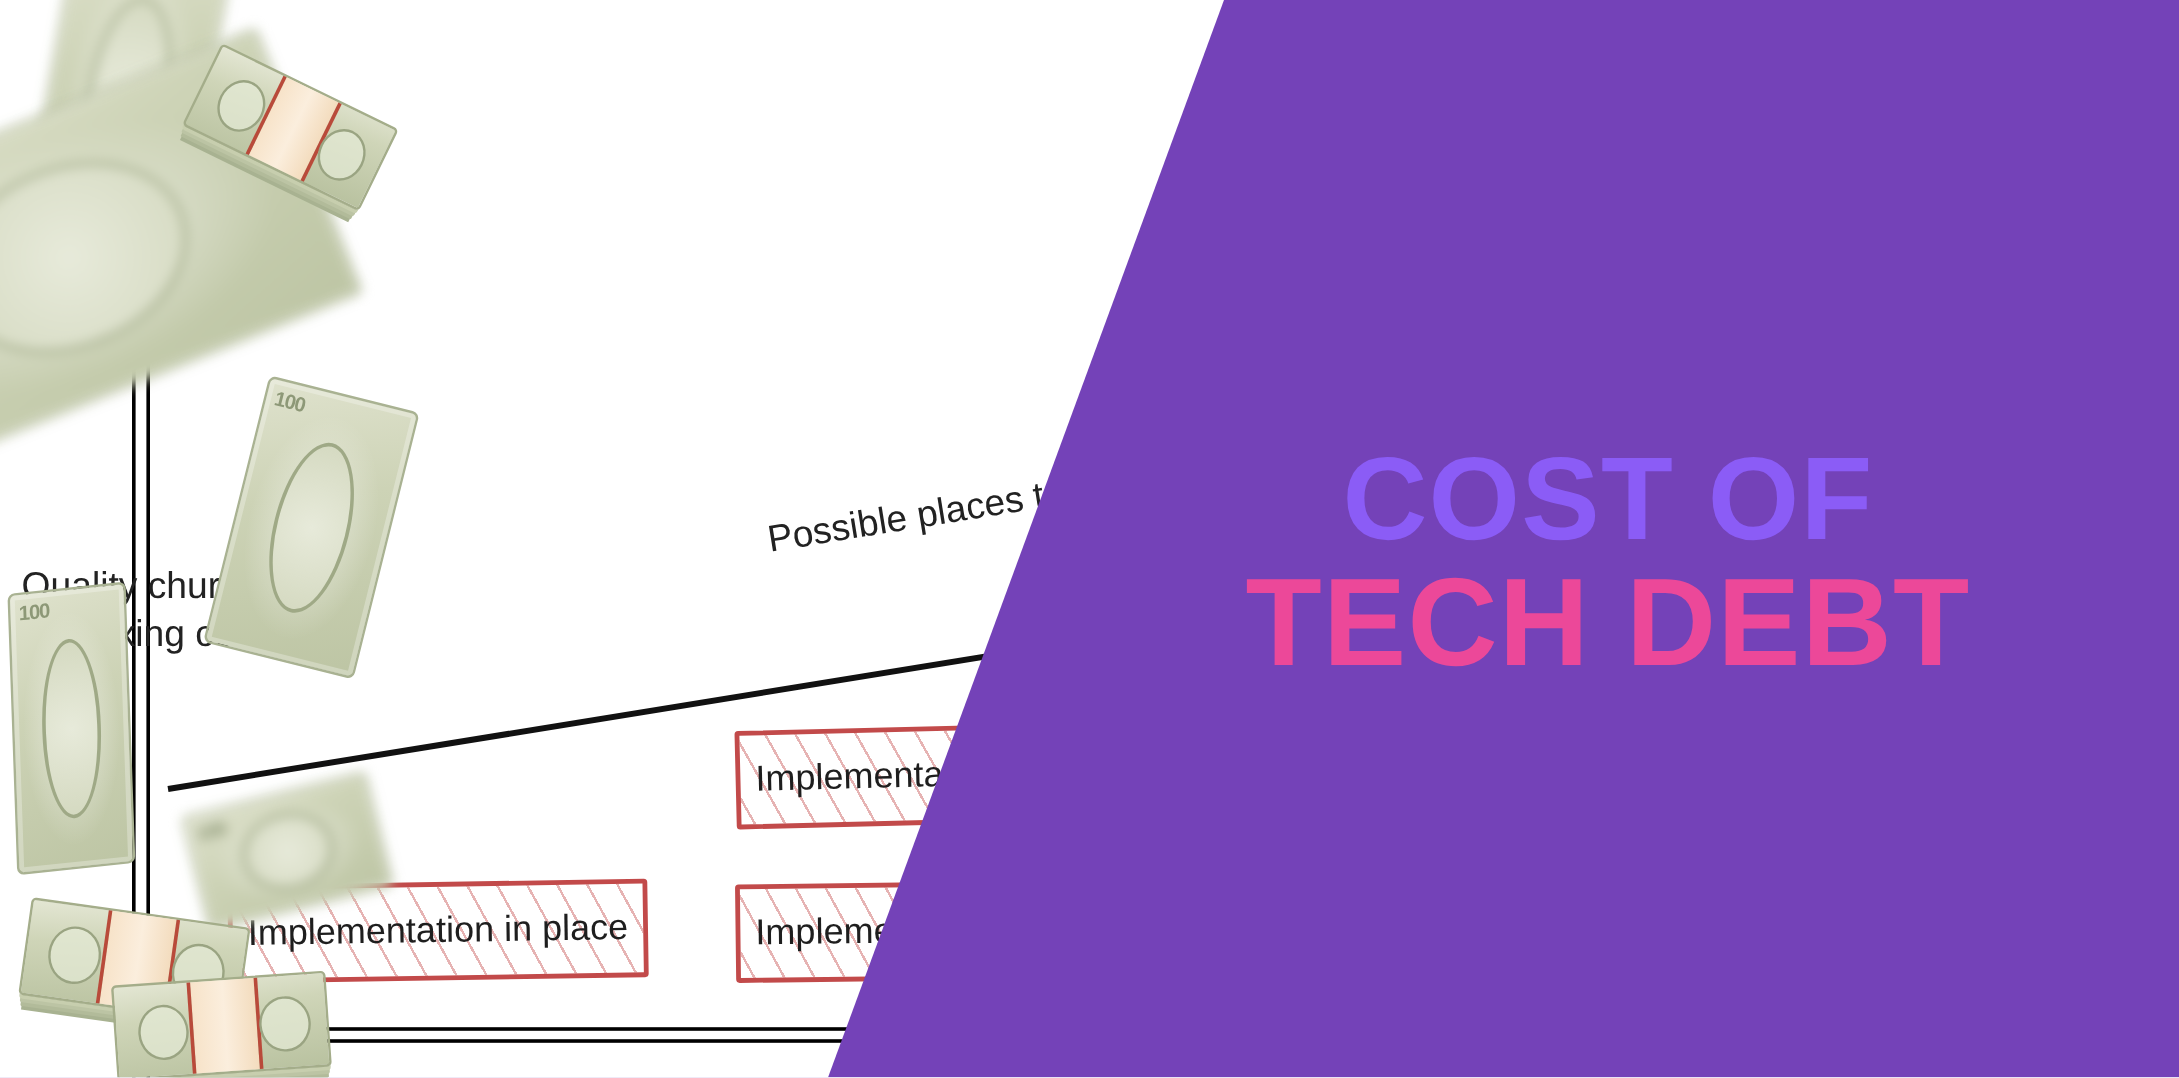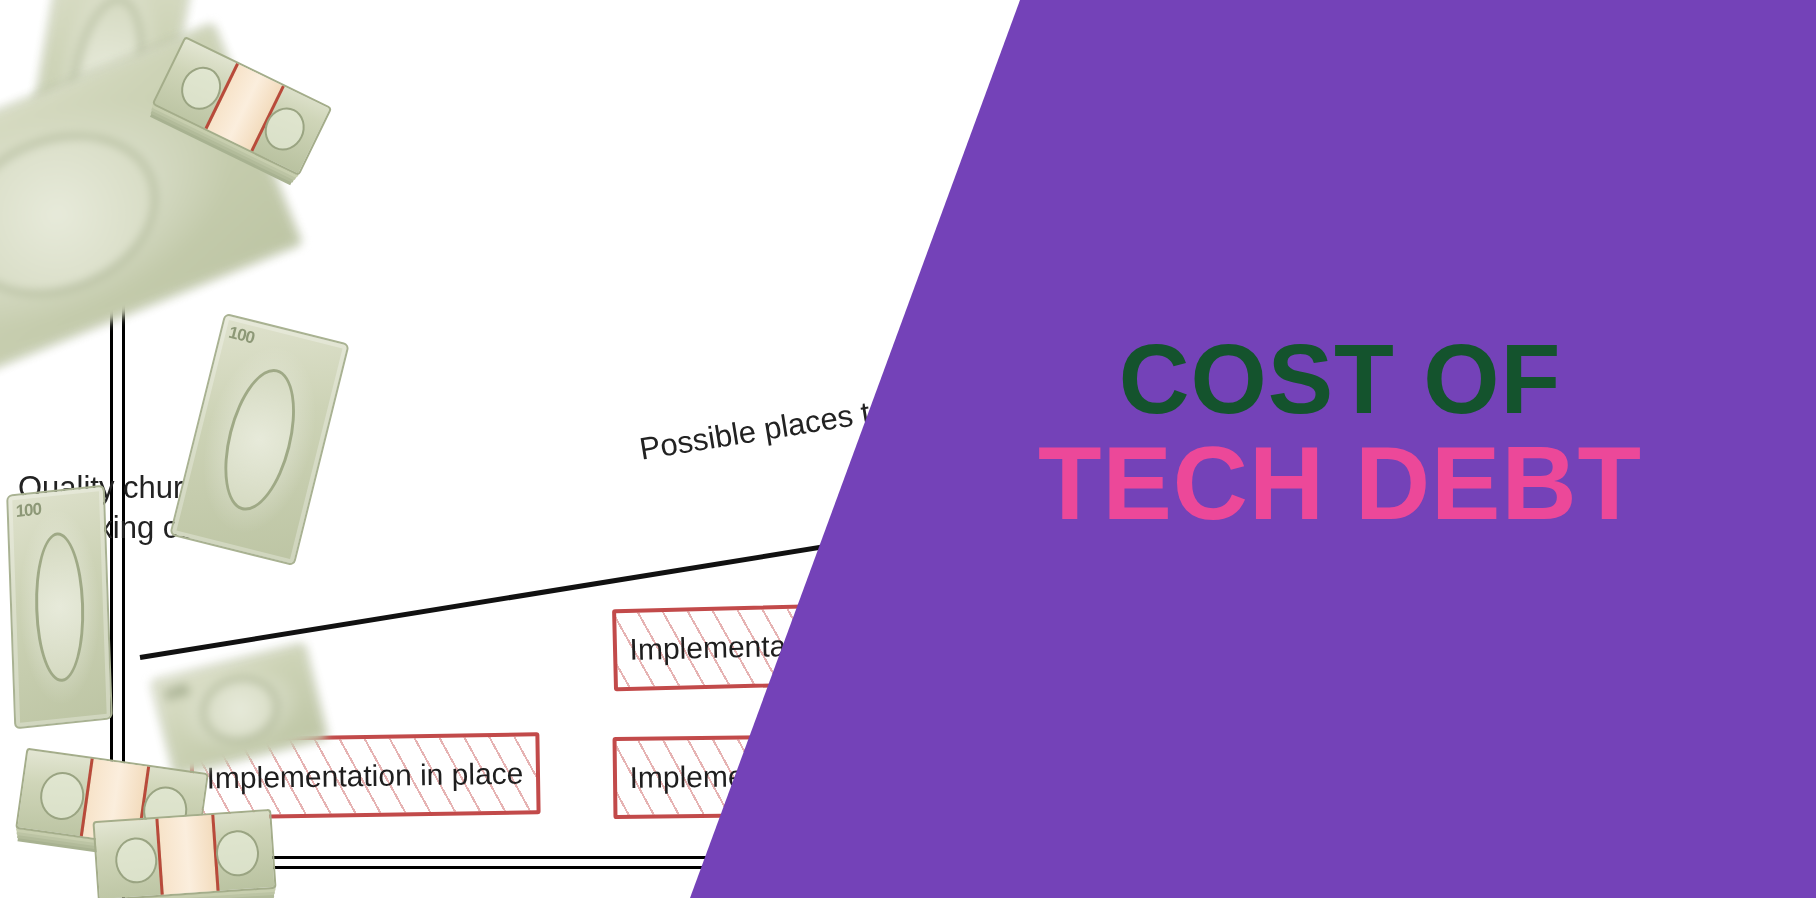--- a/index.html
+++ b/index.html
@@ -210,21 +210,21 @@
     top: 330px;
     width: 680px;
     text-align: center;
     line-height: 1.02;
   }
   .title-line {
     font-weight: bold;
     font-size: 98px;
     letter-spacing: 1px;
   }
-  .title-top { color: #14532d; }
+  .title-top { color: #8b5cf6; margin-top: 36px; }
   .title-bottom { color: #ec4899; font-size: 104px; }
 </style>
 </head>
 <body>
 
 <div id="stage">
 
   <div class="diagram">
 
     <div class="axis-line yaxis-a"></div>

